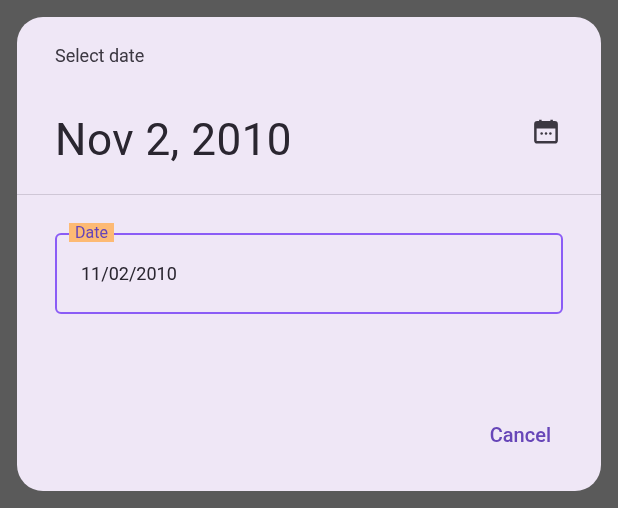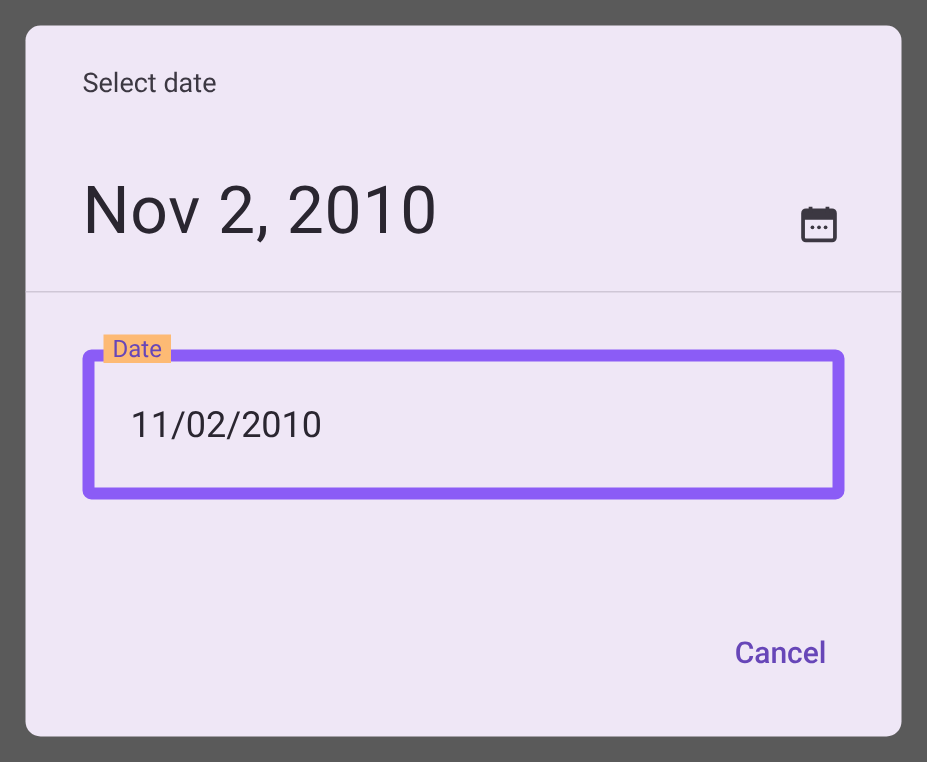--- a/index.html
+++ b/index.html
@@ -11,40 +11,40 @@
       font-family: Roboto, -apple-system, BlinkMacSystemFont, "Segoe UI", Helvetica, Arial, sans-serif;
       background: #5a5a5a;
       width: 618px;
       height: 508px;
       display: flex;
       align-items: center;
       justify-content: center;
     }
     .dialog {
       background: #efe7f6;
-      border-radius: 10px;
+      border-radius: 26px;
       width: 584px;
       height: 474px;
       display: flex;
       flex-direction: column;
       overflow: hidden;
     }
     .header {
       padding: 28px 38px 28px 38px;
       border-bottom: 1px solid #cfc7d6;
     }
     .header-title {
       font-size: 18px;
       color: #3c3842;
       font-weight: 400;
       margin-bottom: 48px;
     }
     .date-row {
       display: flex;
-      align-items: flex-end;
+      align-items: flex-start;
       justify-content: space-between;
     }
     .date-display {
       font-size: 44px;
       font-weight: 400;
       color: #2a2630;
       letter-spacing: 0.5px;
     }
     .calendar-icon {
       width: 34px;
@@ -66,24 +66,24 @@
       top: -10px;
       left: 14px;
       background: #fdba74;
       padding: 0 6px;
       font-size: 16px;
       color: #6746b8;
       font-weight: 400;
     }
     .date-input {
       width: 100%;
-      border: 8px solid #8b5cf6;
+      border: 2px solid #8b5cf6;
       border-radius: 6px;
       padding: 28px 24px;
-      font-size: 24px;
+      font-size: 18px;
       color: #2a2630;
       background: transparent;
       outline: none;
       font-family: inherit;
     }
     .actions {
       display: flex;
       justify-content: flex-end;
       gap: 55px;
       padding: 0 46px 36px 38px;

